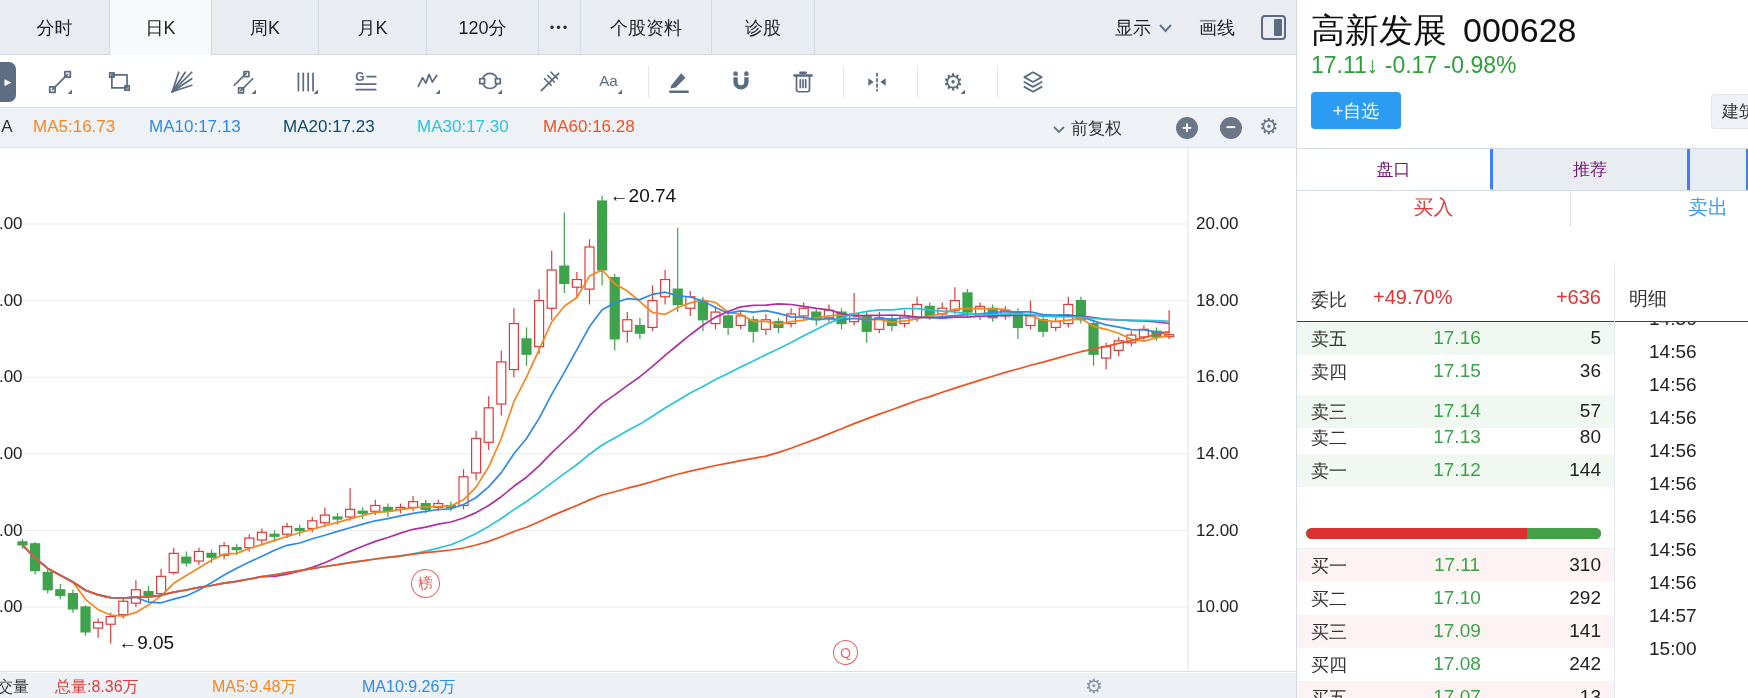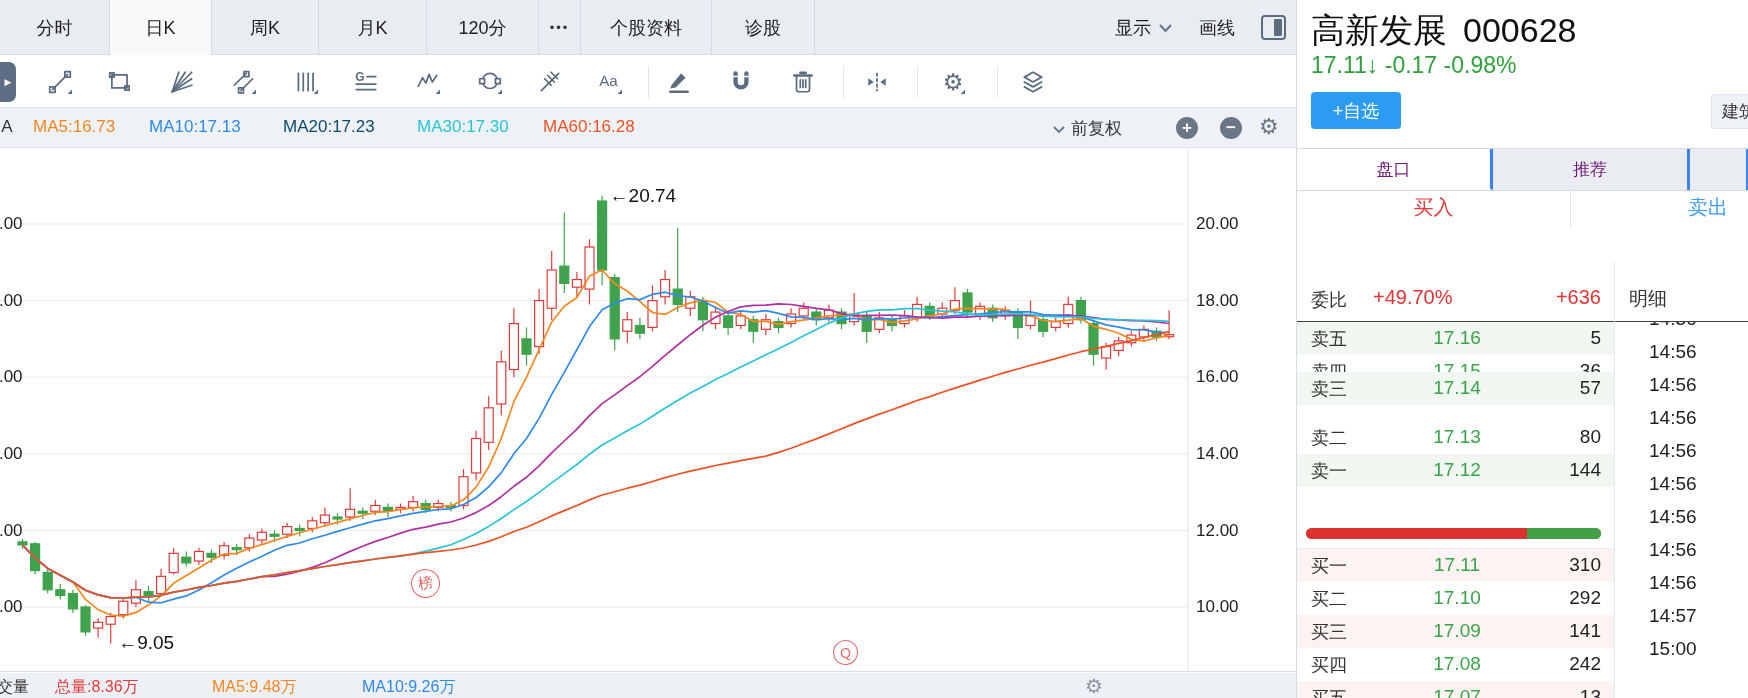--- a/index.html
+++ b/index.html
@@ -537,21 +537,21 @@
     <div class="orow tint-g" style="top:322px">
       <span class="olabel">卖五</span>
       <span class="oprice">17.16</span>
       <span class="ovol">5</span>
     </div>
     <div class="orow" style="top:355px">
       <span class="olabel">卖四</span>
       <span class="oprice">17.15</span>
       <span class="ovol">36</span>
     </div>
-    <div class="orow tint-g" style="top:372px">
+    <div class="orow tint-g" style="top:395px">
       <span class="olabel">卖三</span>
       <span class="oprice">17.14</span>
       <span class="ovol">57</span>
     </div>
     <div class="orow" style="top:421px">
       <span class="olabel">卖二</span>
       <span class="oprice">17.13</span>
       <span class="ovol">80</span>
     </div>
     <div class="orow tint-g" style="top:454px">

